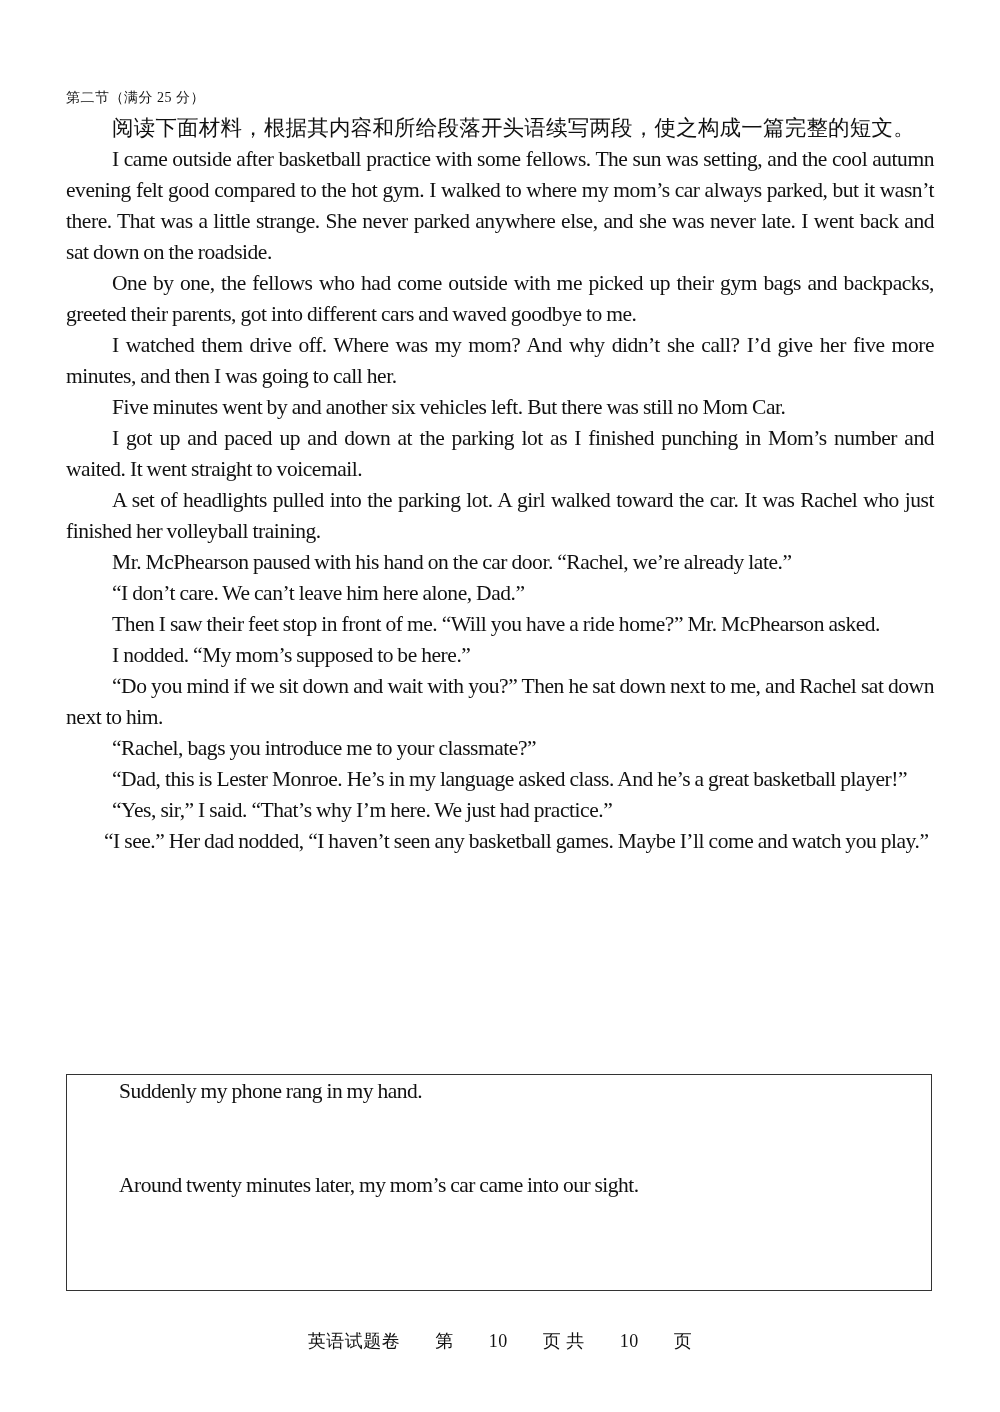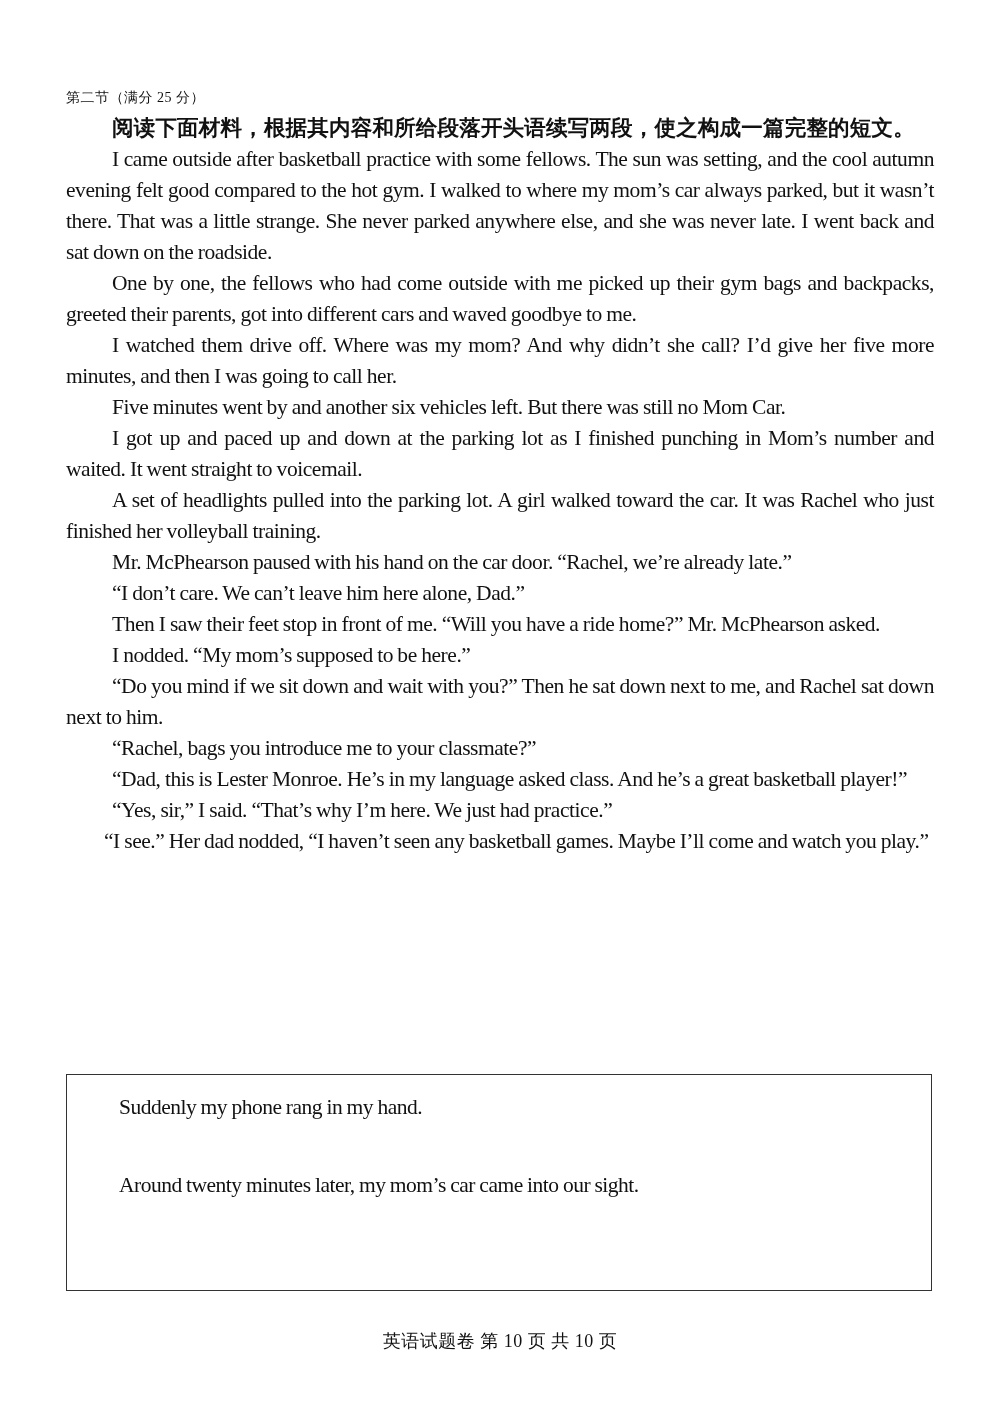--- a/index.html
+++ b/index.html
@@ -31,21 +31,20 @@
     font-size: 21.5px;
     line-height: 31px;
     margin: 0;
     text-indent: 46px;
     text-align: justify;
     letter-spacing: -0.45px;
     word-spacing: -0.5px;
   }
   .para.cn {
     letter-spacing: 0.2px;
-    font-weight: bold;
   }
   .para.last-dad {
     text-indent: 38px;
   }
   .note-title {
     font-size: 21px;
     line-height: 31px;
     margin: 0;
   }
   .note-item {
@@ -65,32 +64,32 @@
   }
   .answer-line {
     position: absolute;
     left: 52px;
     font-size: 21.5px;
     letter-spacing: -0.5px;
     word-spacing: -0.5px;
     margin: 0;
     white-space: nowrap;
   }
-  .answer-line.first { top: 20px; text-align: right; }
+  .answer-line.first { top: 4px; text-align: right; }
   .answer-line.second { top: 98px; }
   .footer {
     position: absolute;
     top: 1329px;
     left: 0;
     width: 1000px;
     text-align: center;
     font-size: 18px;
     letter-spacing: 0.5px;
   }
-  .footer span { margin: 0 0; font-family: Liberation Serif, serif; }
+  .footer span { margin: 0 15px; font-family: Liberation Serif, serif; }
 </style>
 </head>
 <body>
 
 <div class="page">
   <p class="section-title">第二节（满分 25 分）</p>
   <p class="para cn">阅读下面材料，根据其内容和所给段落开头语续写两段，使之构成一篇完整的短文。</p>
 
   <div>
     <p class="para">I came outside after basketball practice with some fellows. The sun was setting, and the cool autumn evening felt good compared to the hot gym. I walked to where my mom’s car always parked, but it wasn’t there. That was a little strange. She never parked anywhere else, and she was never late. I went back and sat down on the roadside.</p>

